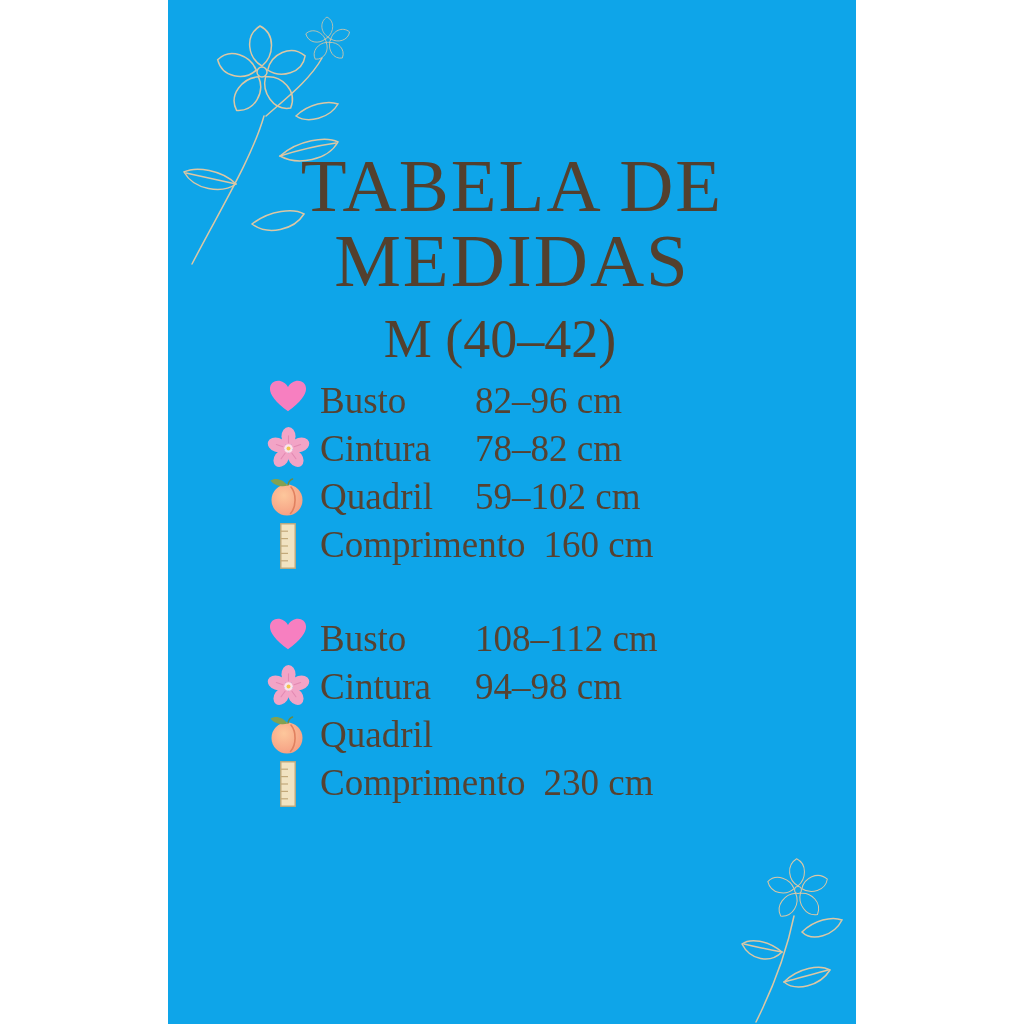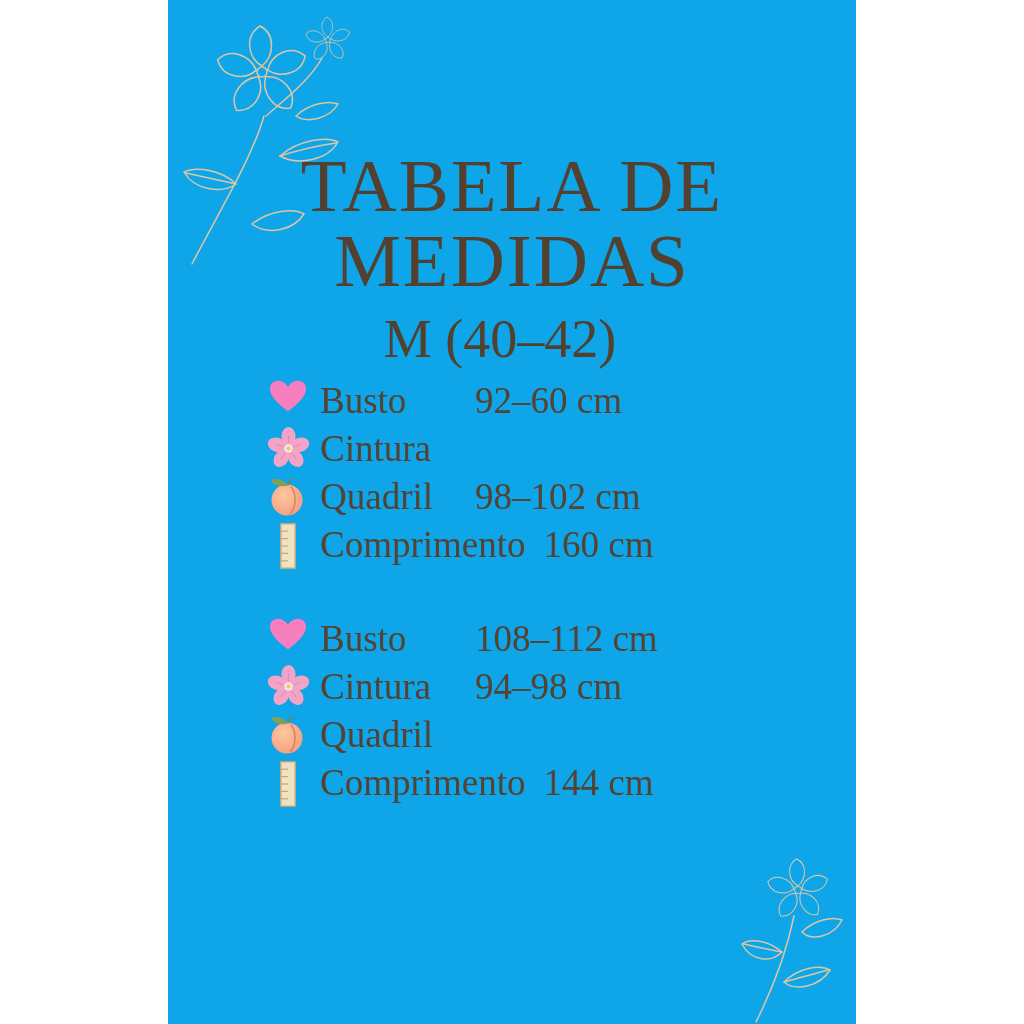--- a/index.html
+++ b/index.html
@@ -172,21 +172,21 @@
     <section class="size-section section-m">
       <div class="section-heading">M (40–42)</div>
       <div class="rows">
         <div class="row">
           <span class="icon-cell">
             <svg width="40" height="35" viewBox="0 0 36 32">
               <path d="M18 29.5 C6.5 21 1.5 14.2 1.5 8.8 C1.5 4.2 5.1 1.5 8.9 1.5 C12.6 1.5 15.9 3.6 18 7.2 C20.1 3.6 23.4 1.5 27.1 1.5 C30.9 1.5 34.5 4.2 34.5 8.8 C34.5 14.2 29.5 21 18 29.5 Z" fill="#f77fc0"></path>
             </svg>
           </span>
           <span class="measure-label">Busto</span>
-          <span class="measure-value">92–60 cm</span>
+          <span class="measure-value">82–96 cm</span>
         </div>
         <div class="row">
           <span class="icon-cell">
             <svg width="43" height="43" viewBox="0 0 44 44">
               <g transform="translate(22,22)">
                 <g>
                     <ellipse cx="0" cy="-12.5" rx="7.2" ry="9.5" fill="#f2a4c6"></ellipse>
                   </g>
                 <g transform="rotate(72)">
                     <ellipse cx="0" cy="-12.5" rx="7.2" ry="9.5" fill="#f2a4c6"></ellipse>
@@ -206,32 +206,33 @@
                   <line x1="3.5" y1="4.9" x2="7.6" y2="10.5"></line>
                   <line x1="-3.5" y1="4.9" x2="-7.6" y2="10.5"></line>
                   <line x1="-5.7" y1="-1.9" x2="-12.4" y2="-4"></line>
                 </g>
                 <circle r="4.4" fill="#fbe3ec"></circle>
                 <circle r="2" fill="#f0c64e"></circle>
               </g>
             </svg>
           </span>
           <span class="measure-label">Cintura</span>
+          <span class="measure-value">78–82 cm</span>
         </div>
         <div class="row">
           <span class="icon-cell">
             <svg width="42" height="42" viewBox="0 0 42 42">
               <circle cx="20" cy="25" r="15.5" fill="url(#peach-grad)"></circle>
               <path d="M24 12 C29.5 18.5 29.5 32 23.5 38.5" stroke="#e08160" stroke-width="1.6" fill="none" stroke-linecap="round"></path>
               <path d="M20.5 10.5 C16 3.5 7.5 2.5 3.5 5.5 C7 10.5 15.5 12.5 20.5 10.5 Z" fill="#81a152"></path>
               <path d="M21 10 C21.5 7 23 5 25.5 4" stroke="#6d8a42" stroke-width="1.5" fill="none" stroke-linecap="round"></path>
             </svg>
           </span>
           <span class="measure-label">Quadril</span>
-          <span class="measure-value">98–102 cm</span>
+          <span class="measure-value">59–102 cm</span>
         </div>
         <div class="row">
           <span class="icon-cell">
             <svg width="16" height="46" viewBox="0 0 16 46">
               <rect x="0.8" y="0.8" width="14.4" height="44.4" fill="#f1e3c2" stroke="#c3a97a" stroke-width="1.4"></rect>
               <g stroke="#c3a97a" stroke-width="1.2">
                 <line x1="0.8" y1="8.2" x2="8" y2="8.2"></line>
                 <line x1="0.8" y1="15.6" x2="8" y2="15.6"></line>
                 <line x1="0.8" y1="23" x2="8" y2="23"></line>
                 <line x1="0.8" y1="30.4" x2="8" y2="30.4"></line>
@@ -308,19 +309,19 @@
               <g stroke="#c3a97a" stroke-width="1.2">
                 <line x1="0.8" y1="8.2" x2="8" y2="8.2"></line>
                 <line x1="0.8" y1="15.6" x2="8" y2="15.6"></line>
                 <line x1="0.8" y1="23" x2="8" y2="23"></line>
                 <line x1="0.8" y1="30.4" x2="8" y2="30.4"></line>
                 <line x1="0.8" y1="37.8" x2="8" y2="37.8"></line>
               </g>
             </svg>
           </span>
           <span class="measure-label">Comprimento</span>
-          <span class="measure-value">144 cm</span>
+          <span class="measure-value">230 cm</span>
         </div>
       </div>
     </section>
 
   </div>
 </div>
 
 </body></html>

